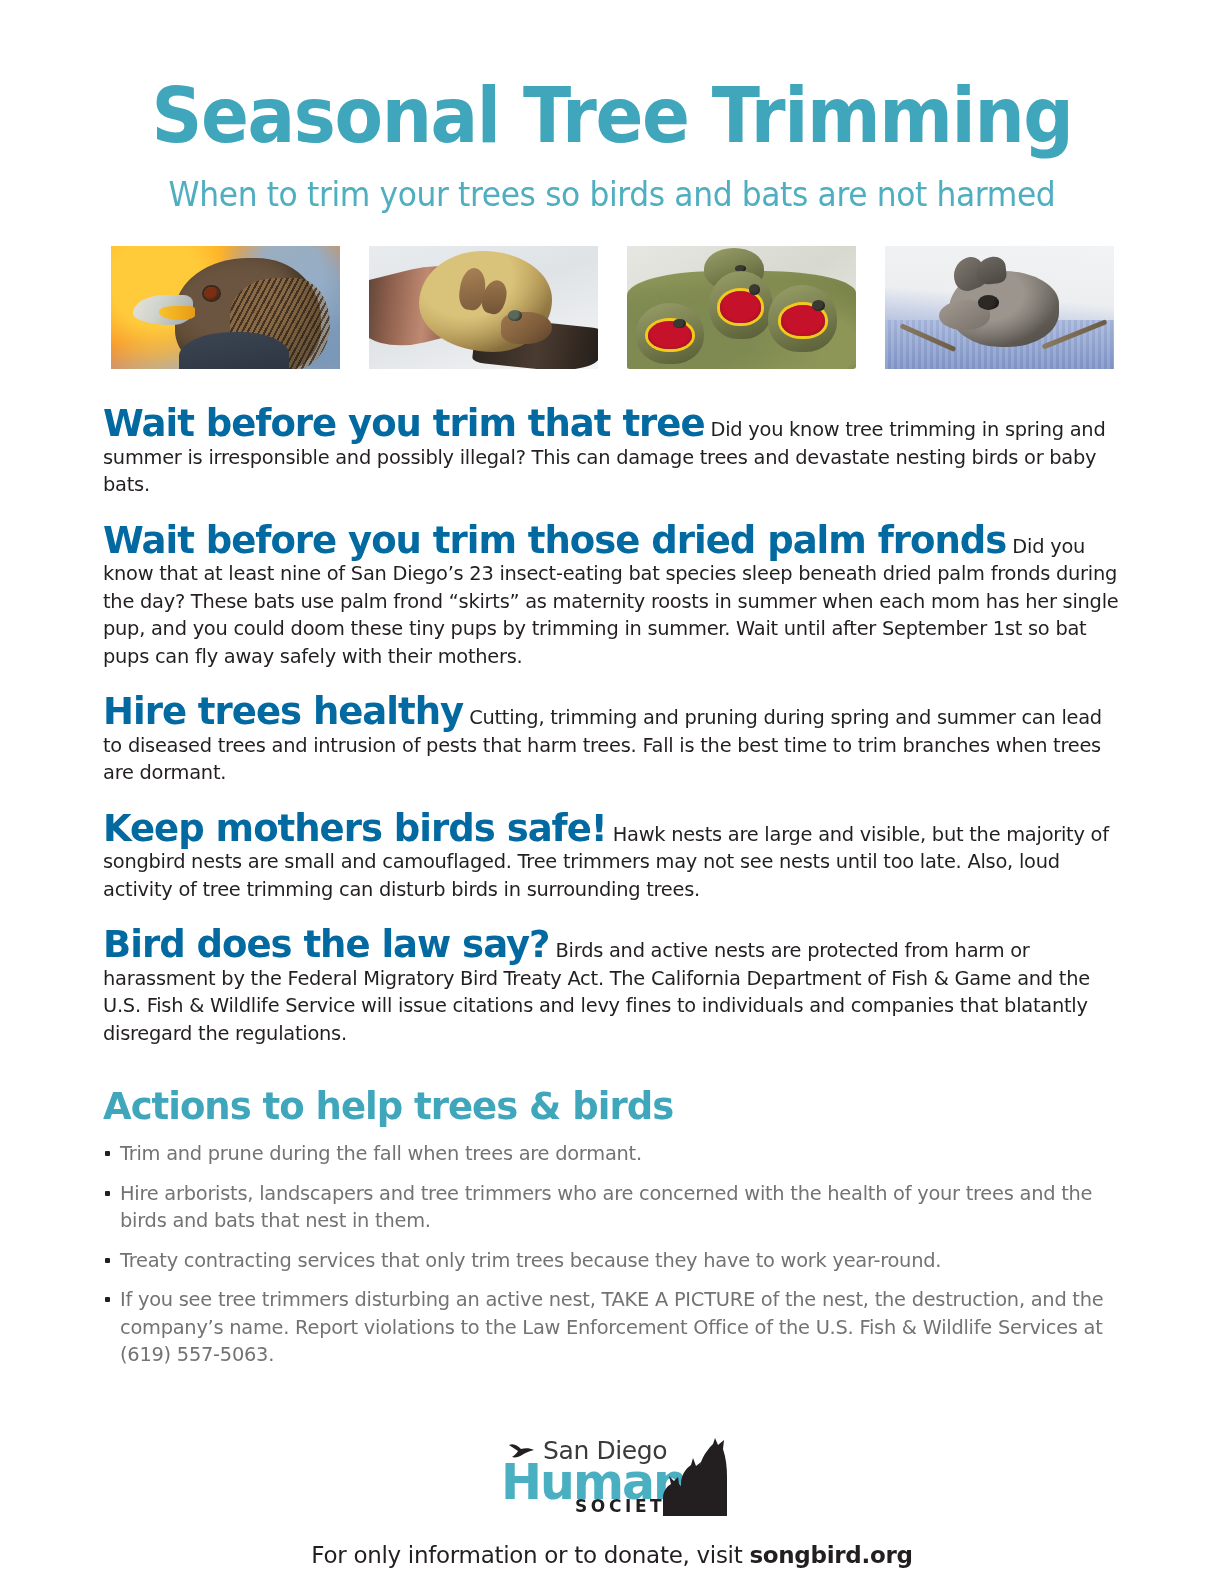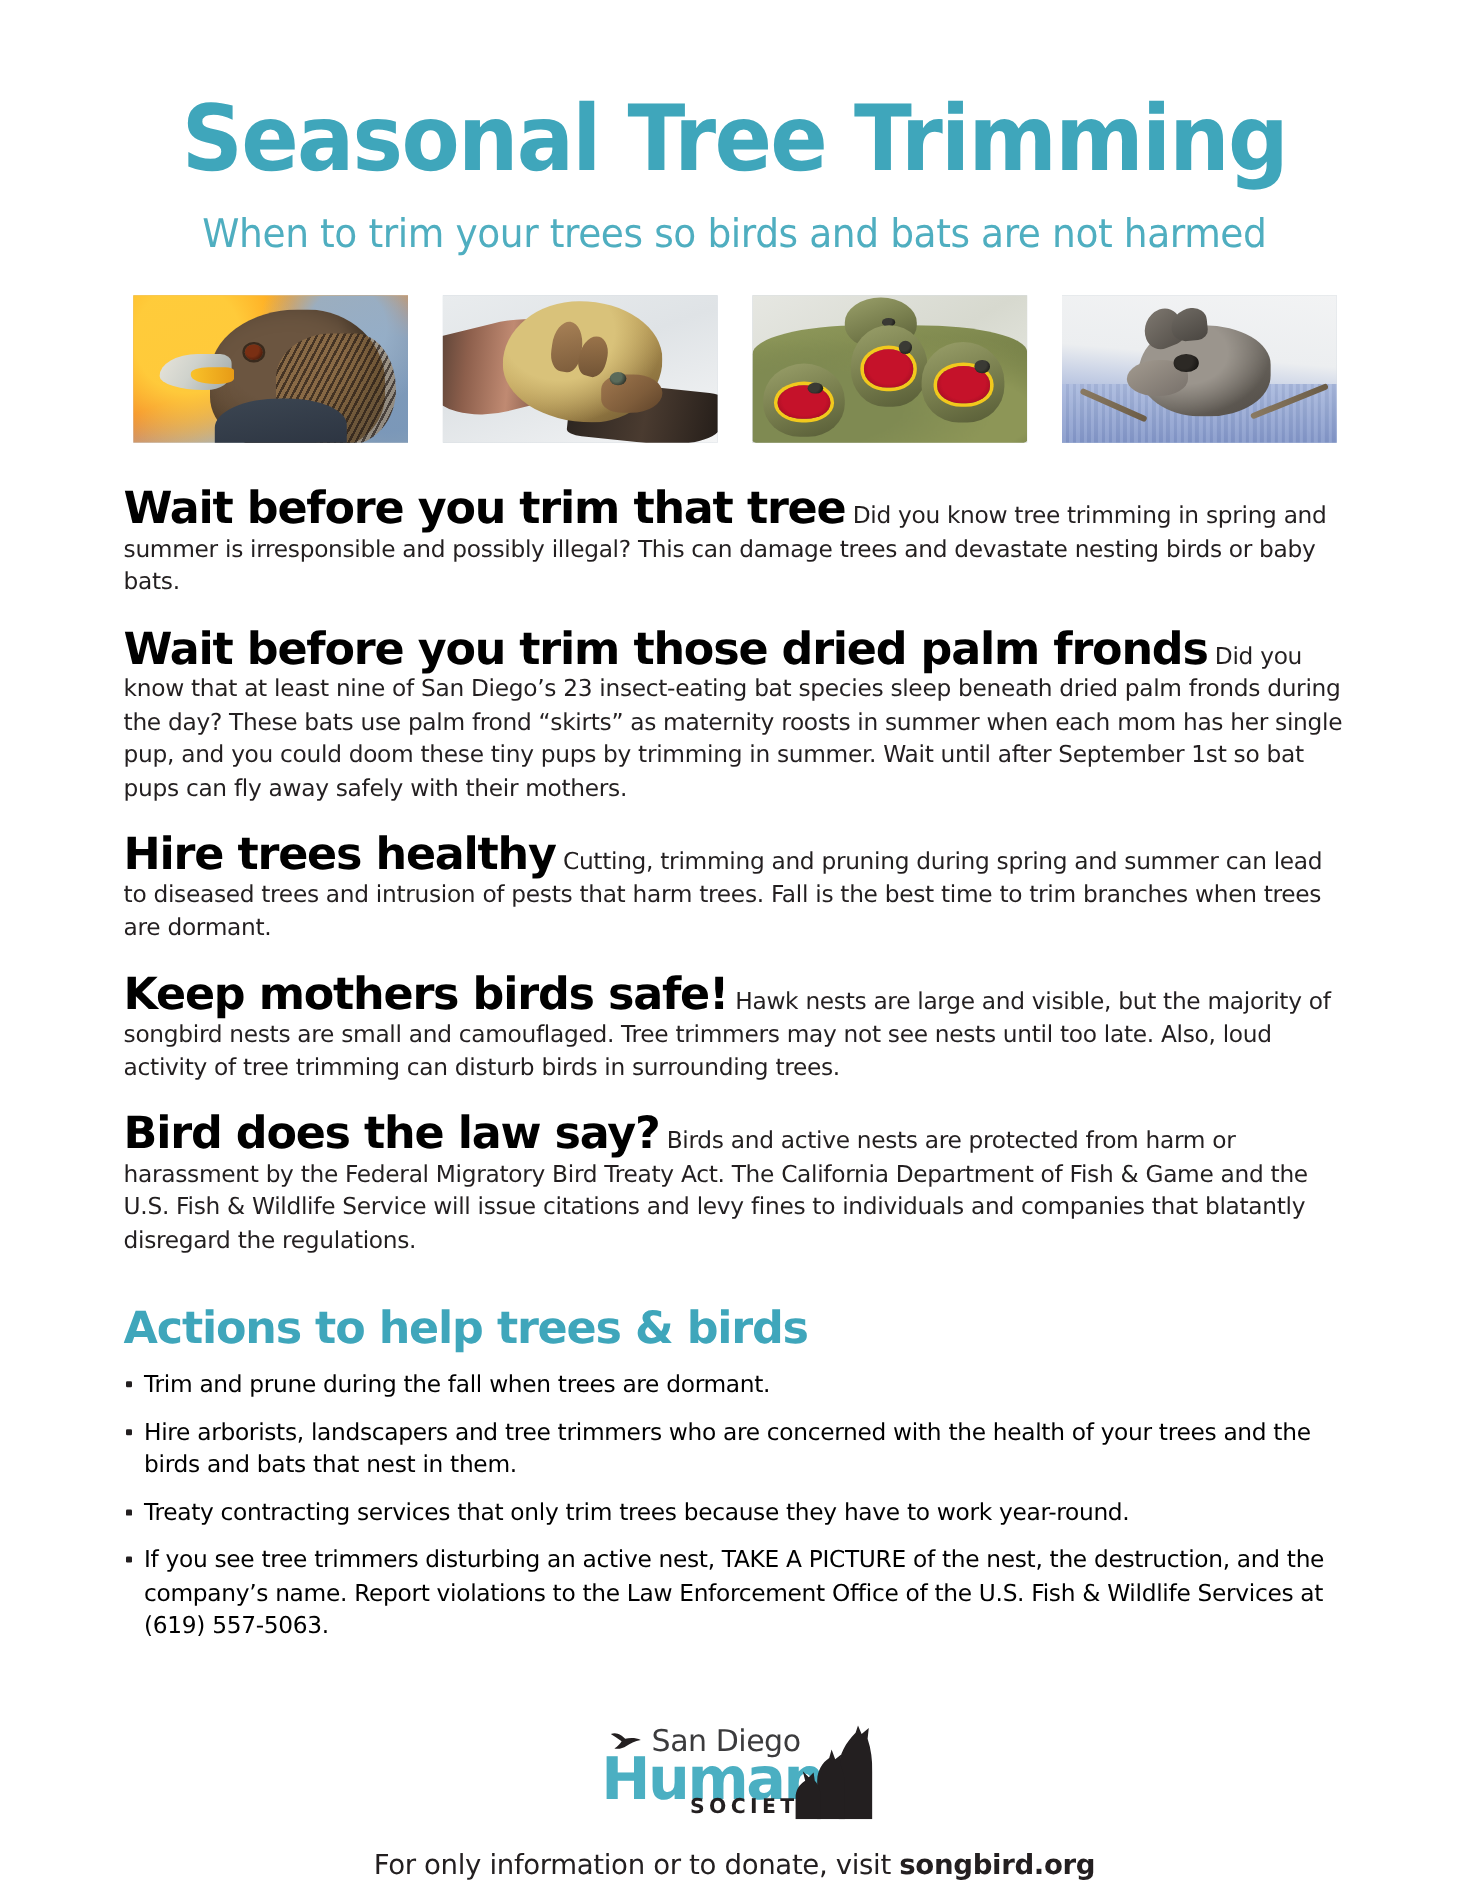--- a/index.html
+++ b/index.html
@@ -263,21 +263,21 @@
   .sec-text {
     font-family: "DejaVu Sans", sans-serif;
     font-size: 19.4px;
     line-height: 27.5px;
     color: #231f20;
     letter-spacing: -0.25px;
     text-align: left;
   }
   .sec-text .head {
     font-weight: 700;
-    color: #000000;
+    color: #0369a1;
     font-size: 37px;
     line-height: 27.5px;
     letter-spacing: -1px;
     display: inline;
     padding-right: 6px;
   }
 
   .sec-actions { margin-top: 40px; }
   .actions-head {
     font-family: "DejaVu Sans", sans-serif;
@@ -291,21 +291,21 @@
   ul.bullets {
     list-style: none;
     margin: 0;
     padding: 0;
   }
   ul.bullets li {
     font-family: "DejaVu Sans", sans-serif;
     font-size: 19.4px;
     line-height: 27.5px;
     letter-spacing: -0.25px;
-    color: #000000;
+    color: #737373;
     position: relative;
     padding-left: 17px;
     margin: 12px 0 1px 0;
   }
   ul.bullets li::before {
     content: "";
     position: absolute;
     left: 2px;
     top: 11px;
     width: 5px;

